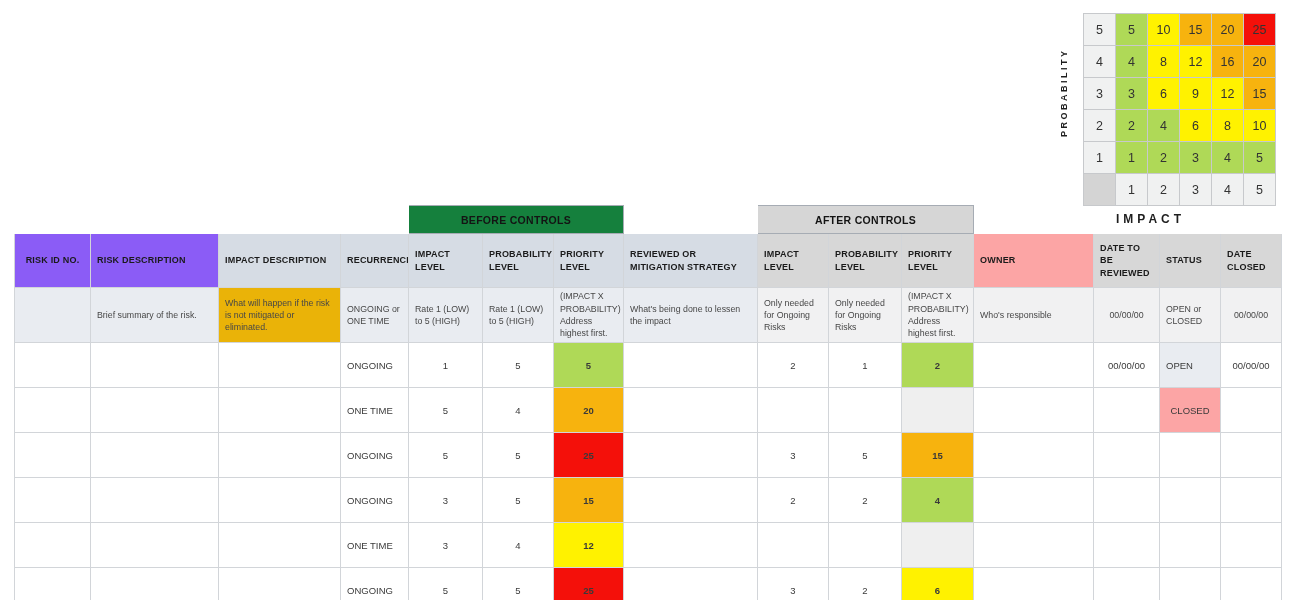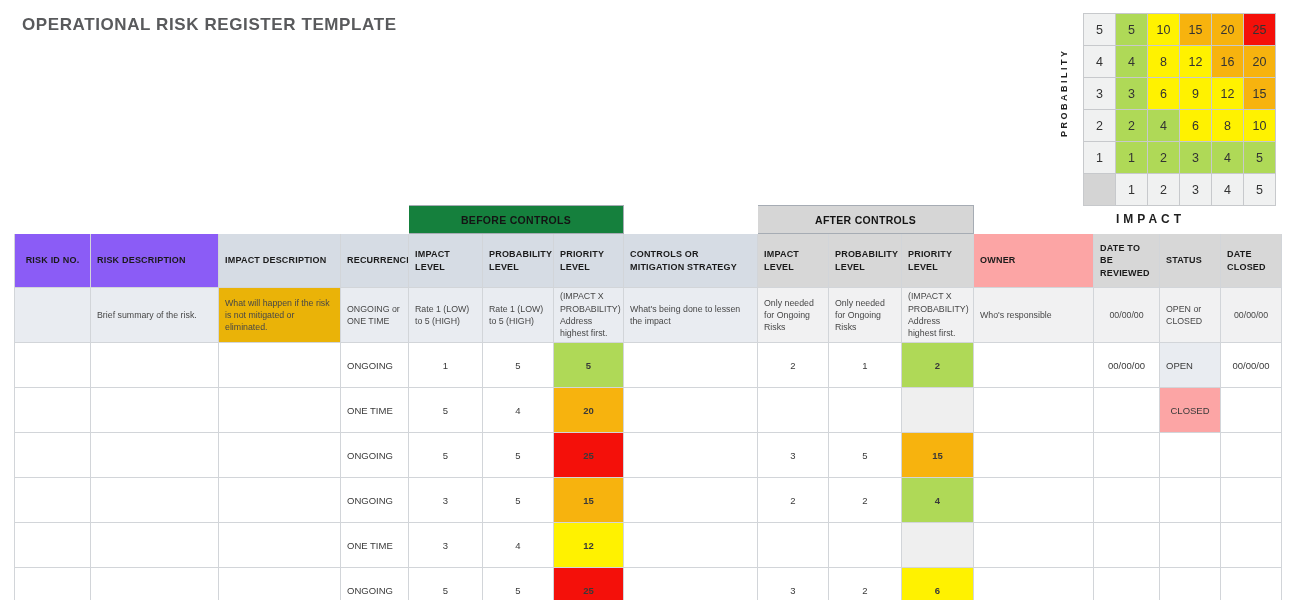--- a/index.html
+++ b/index.html
@@ -34,21 +34,20 @@
                font-weight:bold;font-size:12px;letter-spacing:4px;color:#1E1E1E;z-index:3;}
   .axis-prob{position:absolute;left:1057px;top:13px;height:160px;width:14px;
              display:flex;align-items:center;justify-content:center;
              writing-mode:vertical-rl;transform:rotate(180deg);
              font-weight:bold;font-size:9px;letter-spacing:2.5px;color:#1E1E1E;z-index:3;}
 </style>
 </head>
 <body>
 
 <div id="app">
-  <div class="title">OPERATIONAL RISK REGISTER TEMPLATE</div>
 
   <table class="risk">
     <colgroup>
       <col style="width:76px">
         <col style="width:128px">
         <col style="width:122px">
       <col style="width:68px">
         <col style="width:74px">
         <col style="width:71px">
       <col style="width:70px">
@@ -70,21 +69,21 @@
           <td colspan="4"></td>
         </tr>
         <tr class="r-head">
           <td class="c" style="background: #8b5cf6;">RISK ID NO.</td>
           <td style="background: #8b5cf6;">RISK DESCRIPTION</td>
           <td style="background: rgb(214, 220, 228);">IMPACT DESCRIPTION</td>
           <td style="background: rgb(214, 220, 228);">RECURRENCE</td>
           <td style="background: rgb(214, 220, 228);">IMPACT LEVEL</td>
           <td style="background: rgb(214, 220, 228);">PROBABILITY LEVEL</td>
           <td style="background: rgb(214, 220, 228);">PRIORITY LEVEL</td>
-          <td style="background: rgb(214, 220, 228);">CONTROLS OR MITIGATION STRATEGY</td>
+          <td style="background: rgb(214, 220, 228);">REVIEWED OR MITIGATION STRATEGY</td>
           <td style="background: rgb(215, 215, 215);">IMPACT LEVEL</td>
           <td style="background: rgb(215, 215, 215);">PROBABILITY LEVEL</td>
           <td style="background: rgb(215, 215, 215);">PRIORITY LEVEL</td>
           <td style="background: #fca5a5;">OWNER</td>
           <td style="background: rgb(215, 215, 215);">DATE TO BE REVIEWED</td>
           <td style="background: rgb(215, 215, 215);">STATUS</td>
           <td style="background: rgb(215, 215, 215);">DATE CLOSED</td>
         </tr>
         <tr class="r-help">
           <td style="background: rgb(233, 236, 241);"></td>

